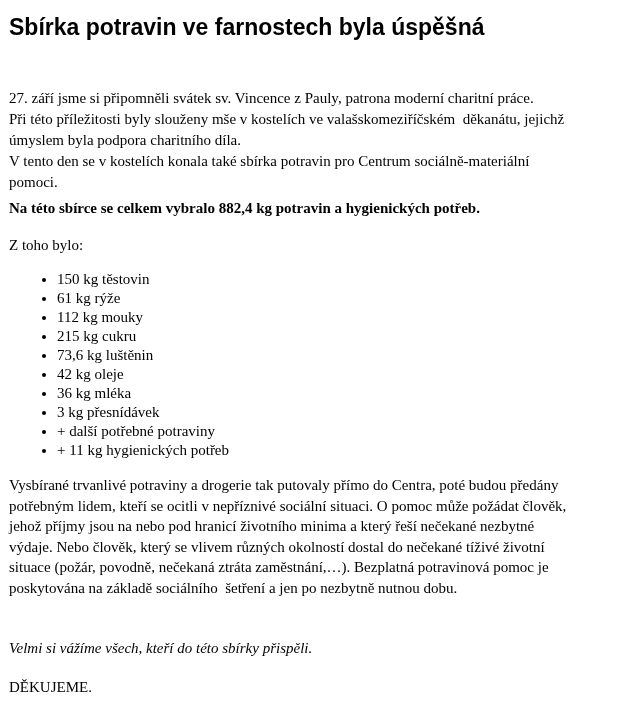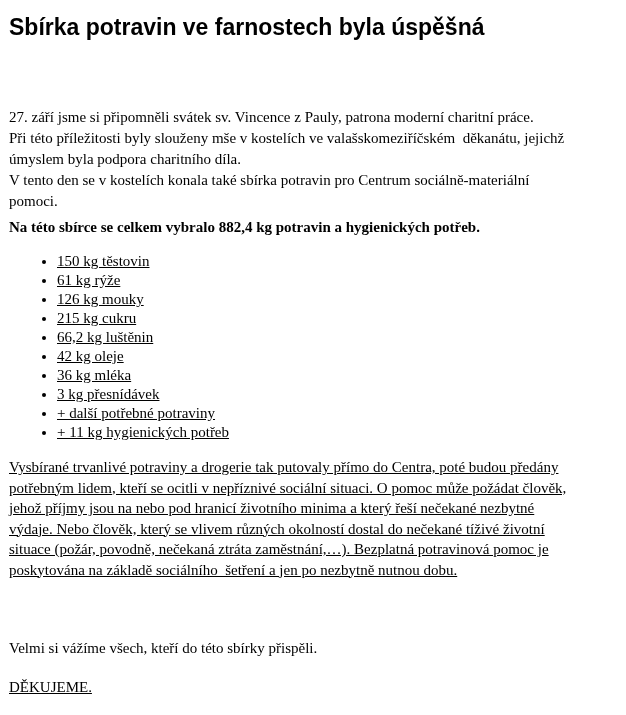--- a/index.html
+++ b/index.html
@@ -28,57 +28,57 @@
     line-height: 36px;
     font-weight: bold;
     margin: 9px 0 0 0;
     white-space: nowrap;
   }
   p.body {
     margin: 0;
     white-space: pre-wrap;
     line-height: 21px;
   }
-  p.intro        { margin-top: 62px; }
+  p.intro        { margin-top: 43px; }
   p.total        { margin-top: 5px; font-weight: bold; }
   p.list-intro   { margin-top: 16px; }
   ul.items {
     margin: 14px 0 0 0;
     padding: 0 0 0 48px;
     list-style-type: disc;
-    text-decoration: underline;
   }
   ul.items li {
     line-height: 19px;
   }
-  p.distribution { margin-top: 15px; line-height: 20.5px; text-decoration: underline; }
-  p.thanks       { margin-top: 58px; }
-  p.closing      { margin-top: 18px; text-decoration: underline; }
+  p.distribution { margin-top: 15px; line-height: 20.5px; }
+  p.thanks       { margin-top: 40px; font-style: italic; }
+  p.closing      { margin-top: 18px; }
 </style>
 </head>
 <body>
 
 <div class="page">
   <h1 class="doc-title">Sbírka potravin ve farnostech byla úspěšná</h1>
 
   <p class="body intro">27. září jsme si připomněli svátek sv. Vincence z Pauly, patrona moderní charitní práce.
 Při této příležitosti byly slouženy mše v kostelích ve valašskomeziříčském  děkanátu, jejichž
 úmyslem byla podpora charitního díla.
 V tento den se v kostelích konala také sbírka potravin pro Centrum sociálně-materiální
 pomoci.</p>
 
   <p class="body total">Na této sbírce se celkem vybralo 882,4 kg potravin a hygienických potřeb.</p>
 
+  <p class="body list-intro">Z toho bylo:</p>
 
   <ul class="items body">
     <li>150 kg těstovin</li>
     <li>61 kg rýže</li>
-    <li>126 kg mouky</li>
+    <li>112 kg mouky</li>
     <li>215 kg cukru</li>
-    <li>66,2 kg luštěnin</li>
+    <li>73,6 kg luštěnin</li>
     <li>42 kg oleje</li>
     <li>36 kg mléka</li>
     <li>3 kg přesnídávek</li>
     <li>+ další potřebné potraviny</li>
     <li>+ 11 kg hygienických potřeb</li>
   </ul>
 
   <p class="body distribution">Vysbírané trvanlivé potraviny a drogerie tak putovaly přímo do Centra, poté budou předány
 potřebným lidem, kteří se ocitli v nepříznivé sociální situaci. O pomoc může požádat člověk,
 jehož příjmy jsou na nebo pod hranicí životního minima a který řeší nečekané nezbytné

